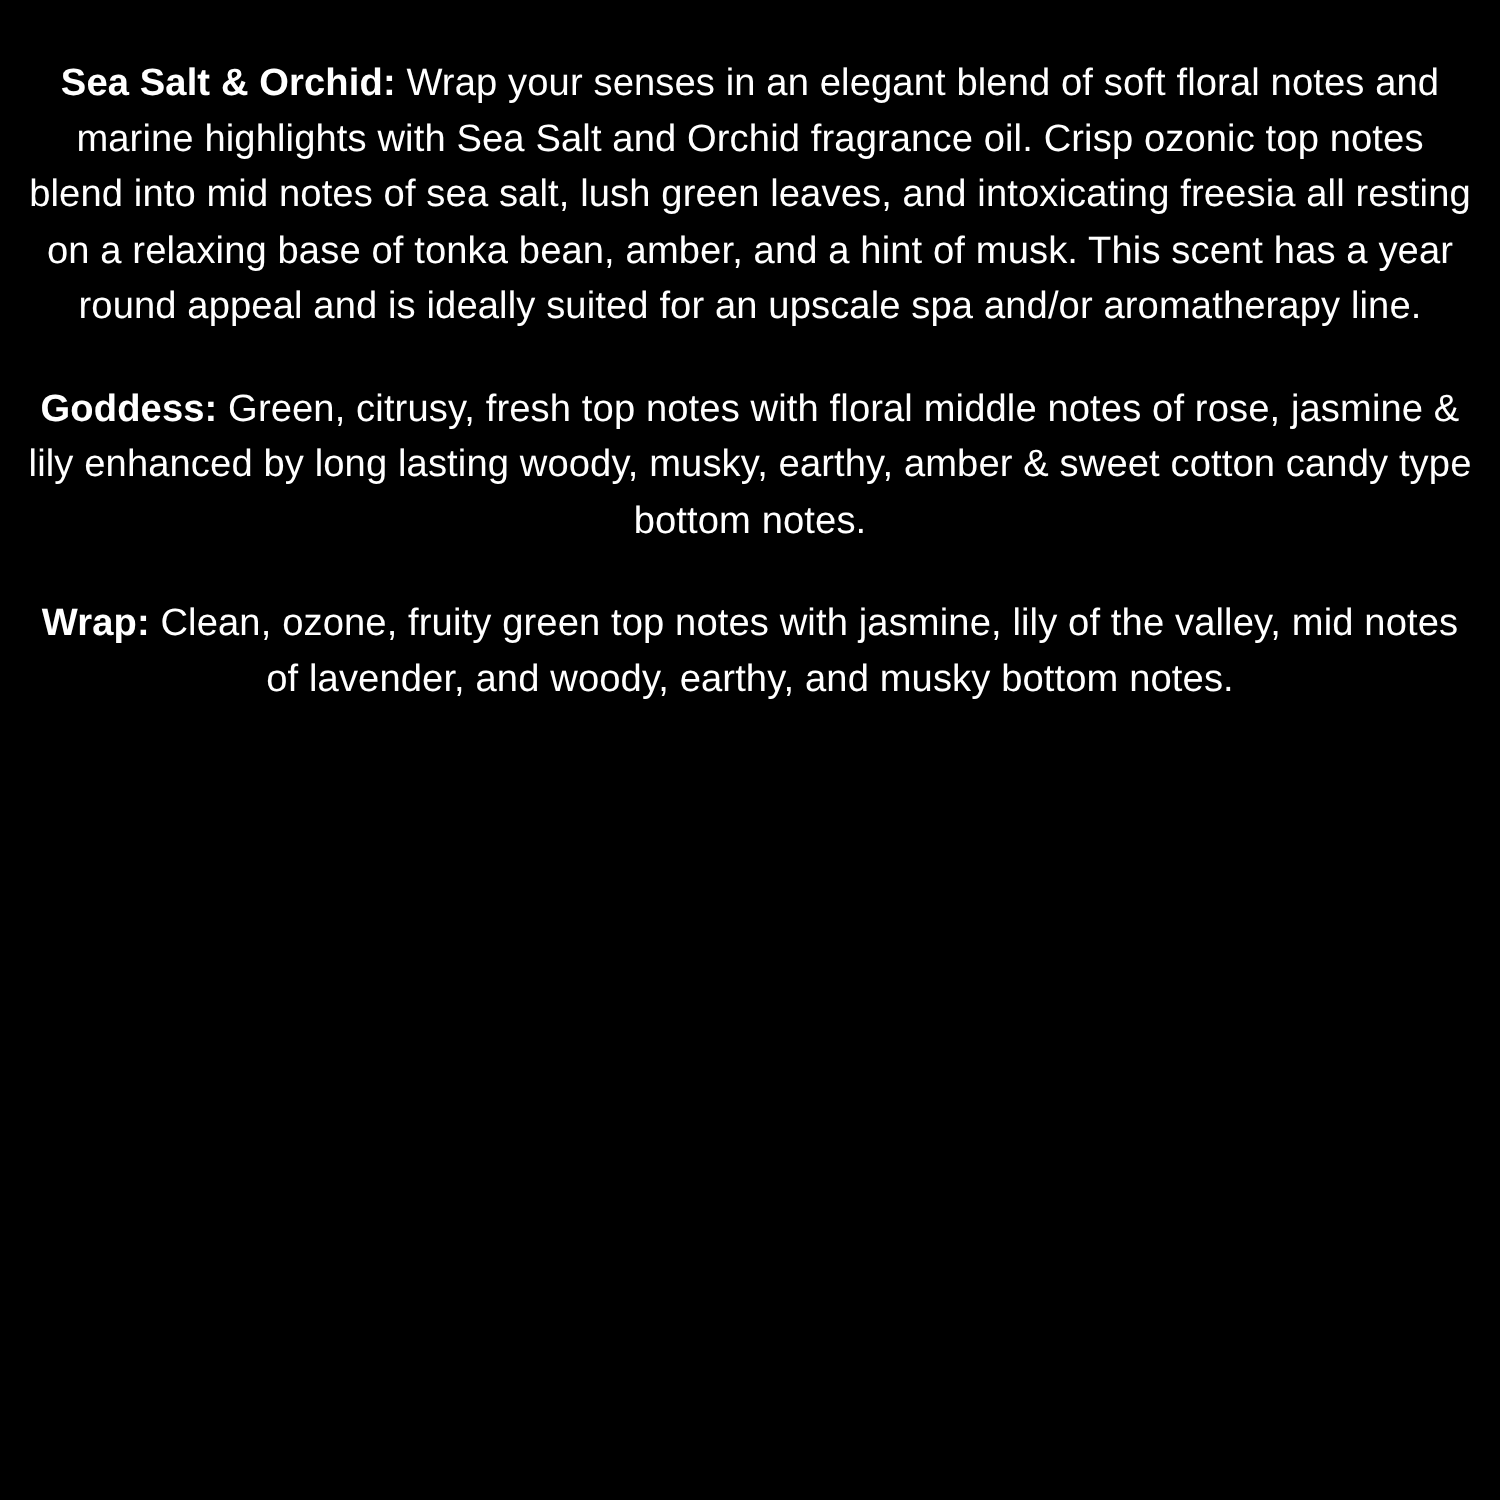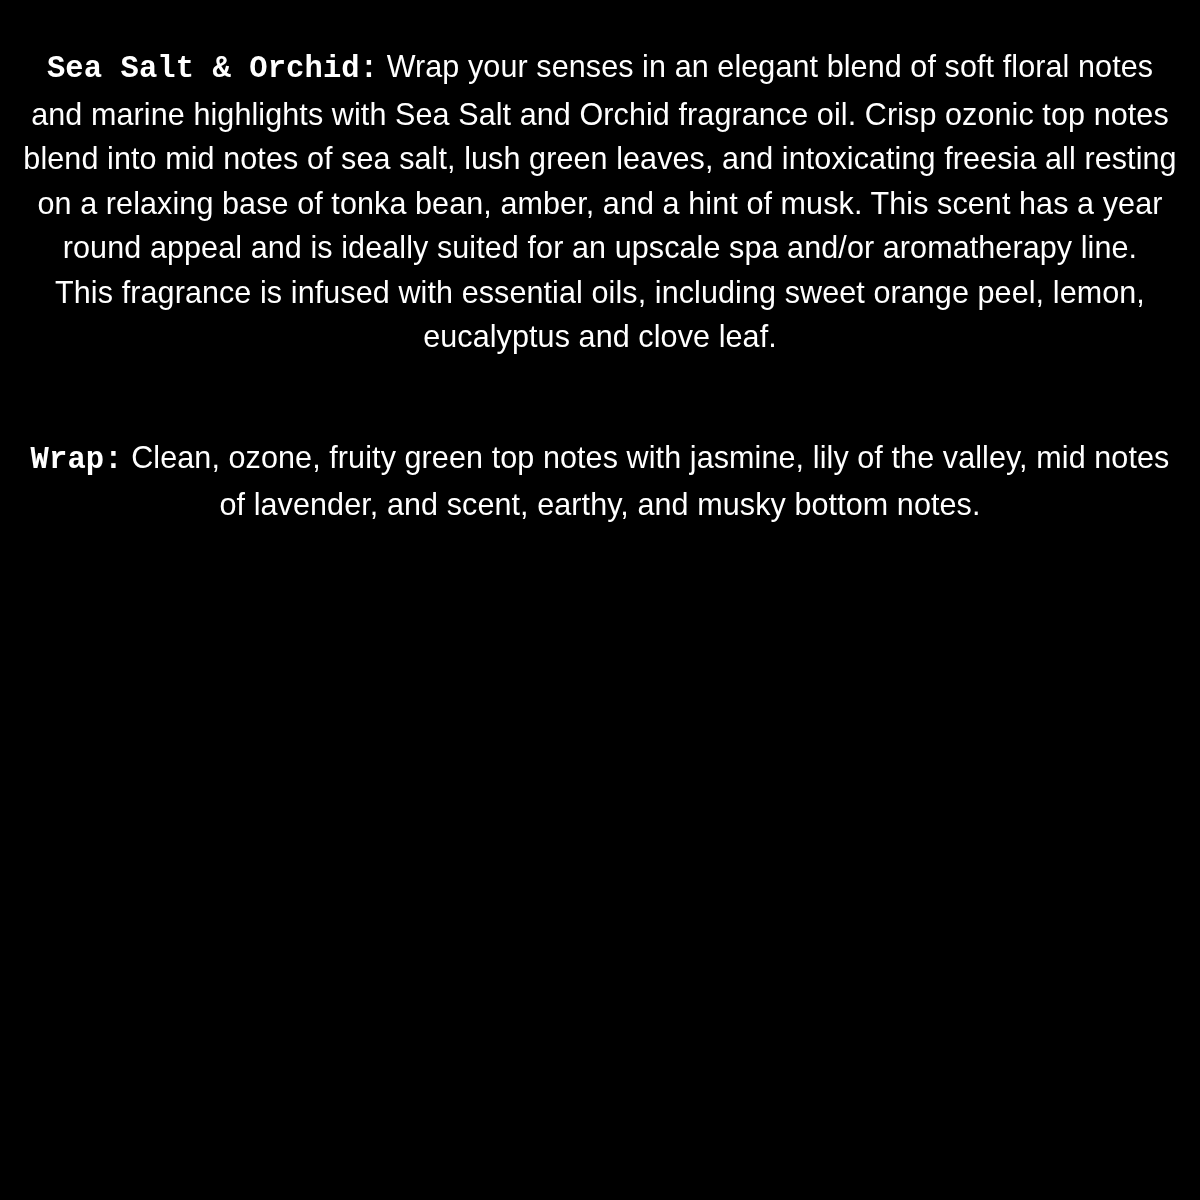--- a/index.html
+++ b/index.html
@@ -29,38 +29,39 @@
     letter-spacing: 0.1px;
   }
   .block + .block {
     margin-top: 0;
   }
   .spacer {
     height: 38px;
   }
   .lead {
     font-weight: bold;
-    font-family: Liberation Mono, monospace;
   }
   .para-inline {
     display: inline;
   }
 </style>
 </head>
 <body>
 
 <div class="page">
 
   <div class="block">
     <span class="lead para-inline">Sea  Salt &amp; Orchid:</span><span class="para-inline"> Wrap your senses in an elegant blend of soft floral notes and marine highlights with Sea Salt and Orchid fragrance oil. Crisp ozonic top notes blend into mid notes of sea salt, lush green leaves, and intoxicating freesia all resting on a relaxing base of tonka bean, amber, and a hint of musk. This scent has a year round appeal and is ideally suited for an upscale spa and/or aromatherapy line.</span>
   </div>
-  <div class="block">This fragrance is infused with essential oils, including sweet orange peel, lemon, eucalyptus and clove leaf.</div>
-
-  <div class="spacer"></div>
-
 
   <div class="spacer"></div>
 
   <div class="block">
-    <span class="lead para-inline">Wrap:</span><span class="para-inline"> Clean, ozone, fruity green top notes with jasmine, lily of the valley, mid notes of lavender, and scent, earthy, and musky bottom notes.</span>
+    <span class="lead para-inline">Goddess:</span><span class="para-inline"> Green, citrusy, fresh top notes with floral middle notes of rose, jasmine &amp; lily enhanced by long lasting woody, musky, earthy, amber &amp; sweet cotton candy type bottom notes.</span>
+  </div>
+
+  <div class="spacer"></div>
+
+  <div class="block">
+    <span class="lead para-inline">Wrap:</span><span class="para-inline"> Clean, ozone, fruity green top notes with jasmine, lily of the valley, mid notes of lavender, and woody, earthy, and musky bottom notes.</span>
   </div>
 
 </div>
 
 </body></html>

